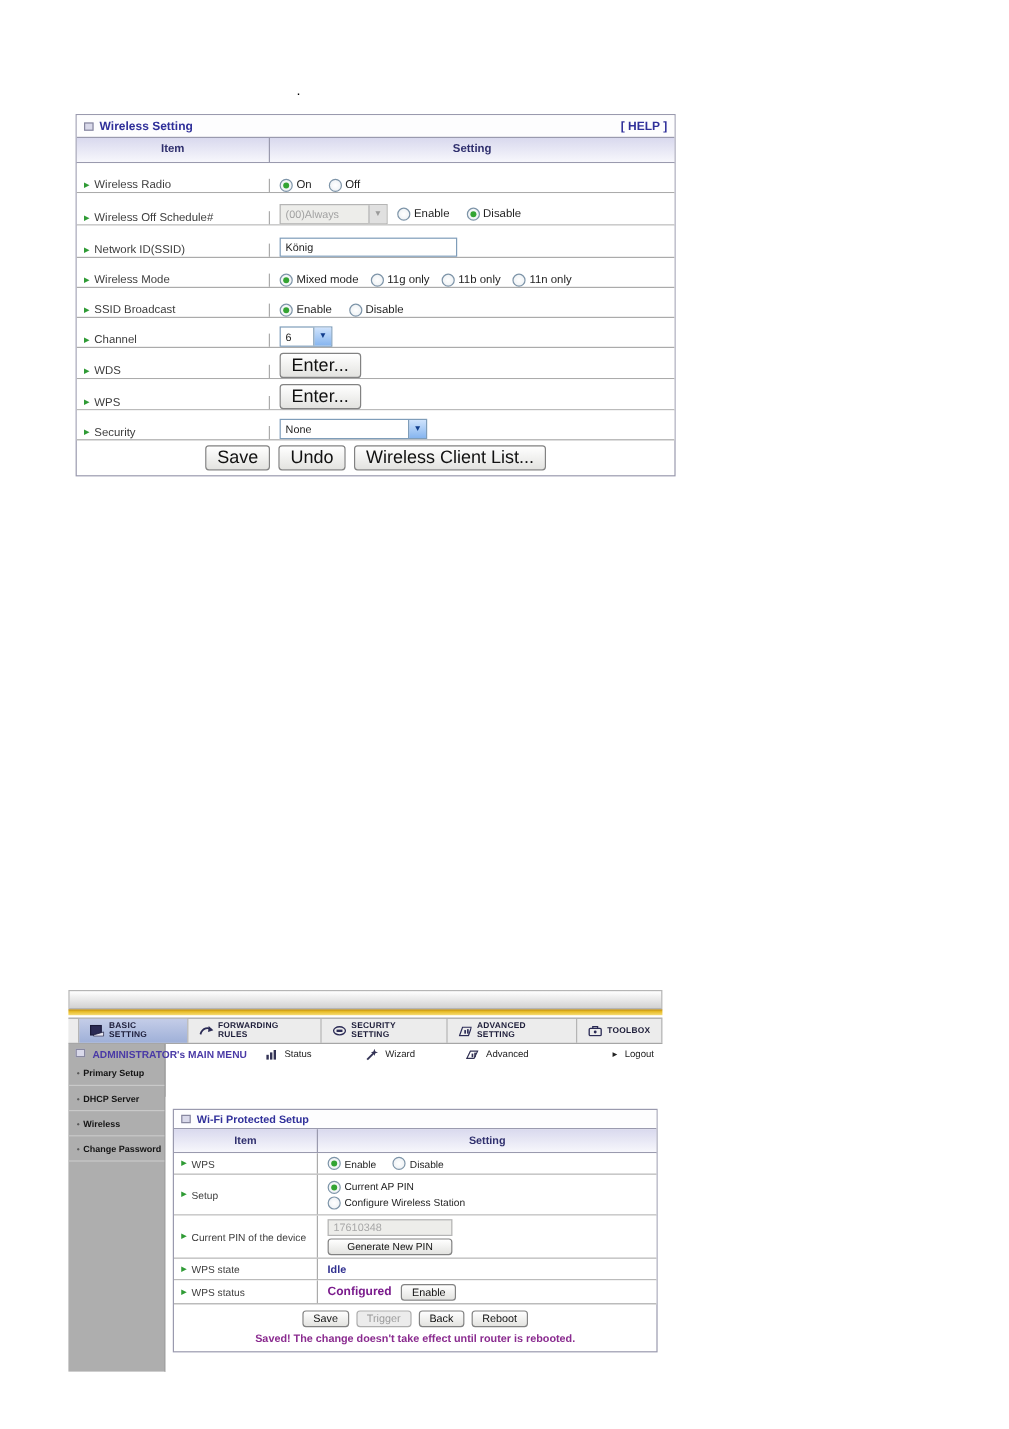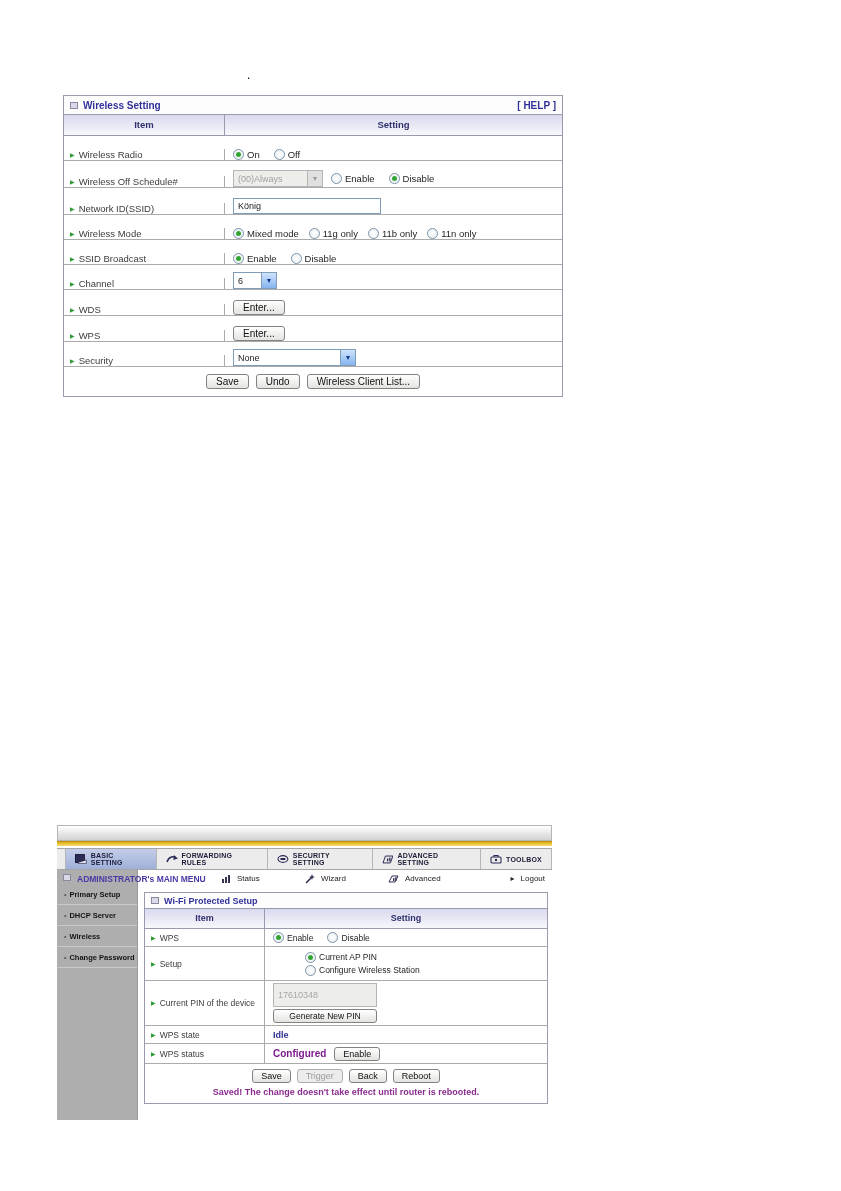--- a/index.html
+++ b/index.html
@@ -25,21 +25,21 @@
 
   
   .radio { display:inline-block; width:11px; height:11px; border:1px solid #7d94a8; border-radius:50%;
            background:radial-gradient(#ffffff, #e9eef2); position:relative; vertical-align:-2px; flex:0 0 auto; }
   .radio.on::after { content:""; position:absolute; left:2px; top:2px; width:5px; height:5px; border-radius:50%; background:#33a433; }
   .rlab { margin-left:3px; margin-right:6px; }
   .ritem { display:inline-flex; align-items:center; }
 
   .xpbtn { display:inline-flex; align-items:center; justify-content:center;
            background:linear-gradient(#ffffff,#e3e3e0); border:1px solid #828282; border-radius:3px;
-           padding:1px 9px; font-size:10px; color:#111; font-family:"Liberation Sans",sans-serif; cursor:pointer; }
+           padding:1px 9px; font-size:15px; color:#111; font-family:"Liberation Sans",sans-serif; cursor:pointer; }
   .xpbtn.disabled { color:#9b9b9b; border-color:#adadad; background:#ececec; }
 
   .xpsel { display:inline-flex; align-items:center; justify-content:space-between;
            border:1px solid #7f9db9; background:#fff; height:17px; font-size:9px; color:#222; padding-left:4px; }
   .xpsel .arr { width:15px; height:15px; margin-left:4px; display:flex; align-items:center; justify-content:center;
                 background:linear-gradient(#cfe3fc,#86b5ef); border-left:1px solid #7f9db9; color:#123d8c; font-size:7px; }
   .xpsel.disabled { background:#ededea; color:#a2a2a2; border-color:#b5b5b5; }
   .xpsel.disabled .arr { background:#e0e0e0; color:#9a9a9a; border-left-color:#b5b5b5; }
 
   .xpinput { border:1px solid #7f9db9; height:16px; font-size:9px; padding:0 4px; font-family:"Liberation Sans",sans-serif; color:#222; }
@@ -70,30 +70,30 @@
          font-weight:bold; font-size:7px; color:#1c1c38; letter-spacing:.2px; cursor:pointer; }
   .tab:first-child { border-left:1px solid #b5b5b5; }
   .tab.active { background:linear-gradient(#c4cde8,#9fb0d8); }
   .tab svg, .menubar svg { display:block; }
 
   .shot2-body { display:flex; align-items:stretch; }
   .sidebar { width:84px; background:#aeaeae; border-right:1px solid #9a9a9a; min-height:234px; padding-top:14px; }
   .side-item { height:21px; line-height:21px; padding-left:7px; font-weight:bold; font-size:7.5px; color:#141414;
                border-bottom:1px solid #c9c9c9; cursor:pointer; white-space:nowrap; }
   .side-item .sb { color:#5a5a5a; margin-right:3px; font-size:7px; }
-  .main2 { flex:1; background:#fff; padding:22px 4px 16px 6px; }
+  .main2 { flex:1; background:#fff; padding:10px 4px 16px 6px;margin-top:44px; }
 
   #wps-panel { width:404px; }
   #wps-panel .p-title { height:16px; font-size:9px; }
   #wps-panel .p-head { height:20px; font-size:9px; line-height:19px; }
   #wps-panel .p-head .hl { width:120px; }
   #wps-panel .p-row { font-size:8.5px; }
   #wps-panel .p-row .cl { width:120px; }
   #wps-panel .r-wps { min-height:18px; }
-  #wps-panel .r-setup { min-height:34px;gap:32px; }
+  #wps-panel .r-setup { min-height:34px; }
   #wps-panel .r-pin { min-height:36px; }
   #wps-panel .r-state { min-height:18px; }
   #wps-panel .r-status { min-height:20px; }
   .stackcol { display:flex; flex-direction:column; justify-content:center; gap:2px; padding:2px 0; }
   .statetxt { font-weight:bold; color:#2f2f8f; font-size:9px; }
   .statustxt { font-weight:bold; color:#7a1b8c; font-size:10px; }
   #wps-panel .p-foot { padding:5px 0 6px; display:flex; flex-direction:column; align-items:center; gap:4px; }
   .btnrow { display:flex; gap:6px; }
   #wps-panel .xpbtn { font-size:9px; padding:1px 8px; }
   .savemsg { font-weight:bold; color:#8a2b8f; font-size:9px; }
@@ -388,21 +388,21 @@
           </div>
         </div>
 
         <div class="p-row r-pin">
           <div class="cl">
               <span class="bullet">▶</span>
               <span>Current PIN of the device</span>
             </div>
           <div class="cr">
             <div class="stackcol">
-              <input class="xpinput" style="width: 104px; height: 24px;" disabled="" value="17610348">
+              <input class="xpinput" style="width: 104px; height: 14px;" disabled="" value="17610348">
               <button class="xpbtn" style="font-size:8.5px; padding:1px 6px;">Generate New PIN</button>
             </div>
           </div>
         </div>
 
         <div class="p-row r-state">
           <div class="cl">
               <span class="bullet">▶</span>
               <span>WPS state</span>
             </div>

